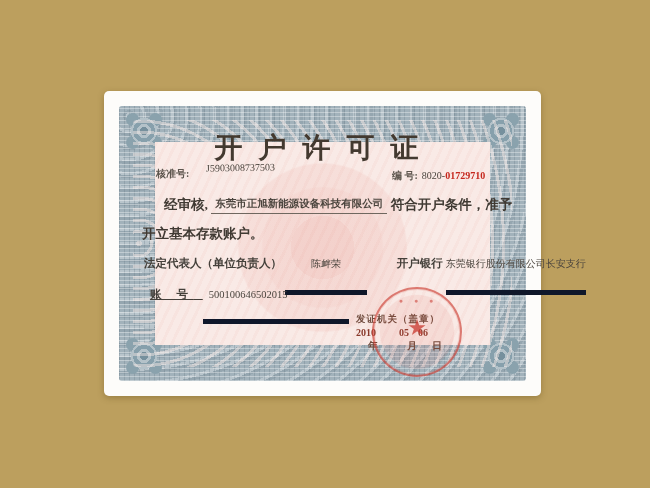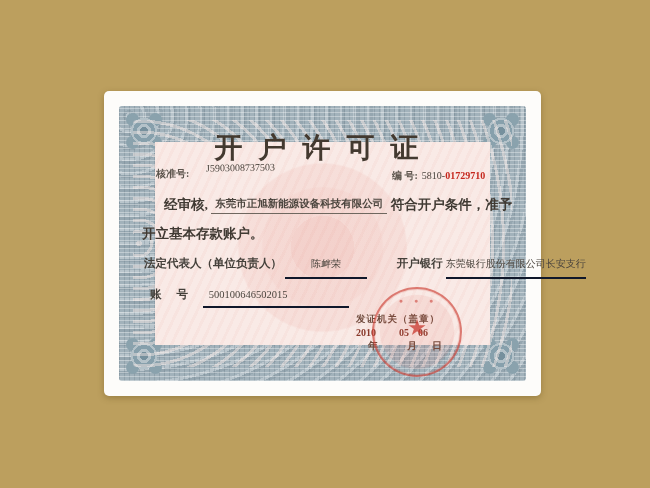--- a/index.html
+++ b/index.html
@@ -66,27 +66,27 @@
   .body1{left:60px;top:105px;font-size:13.5px;font-weight:600;color:#403a33;}
   .company{
     font-size:10.5px;font-weight:700;color:#4a443d;
     display:inline-block;min-width:152px;text-align:center;
     border-bottom:1px solid #6f675f;padding:0 4px 2px;
     vertical-align:bottom;
   }
   .body2{left:38px;top:134px;font-size:13.5px;font-weight:700;color:#403a33;}
   .row-rep{left:40px;top:165px;font-size:11.5px;font-weight:600;color:#44403a;}
   .fill{
-    display:inline-block;text-align:center;border-bottom:2px solid #0f172a;
-    font-weight:400;font-size:10px;color:#4a443d;padding-bottom:6px;
+    display:inline-block;text-align:center;border-bottom:5px solid #0f172a;
+    font-weight:400;font-size:10px;color:#4a443d;padding-bottom:19px;
   }
   .fill.rep{min-width:82px;}
   .bank-label{margin-left:27px;}
   .fill.bank{min-width:126px;font-size:10px;}
-  .row-acct{left:46px;top:196px;font-size:11.5px;font-weight:600;color:#44403a;letter-spacing:6px;}
+  .row-acct{left:46px;top:196px;font-size:11.5px;font-weight:600;color:#44403a;letter-spacing:6px;text-decoration:underline;}
   .fill.acct{min-width:140px;letter-spacing:0;font-size:10.5px;text-align:left;padding-left:6px;}
   
   .issuer{left:252px;top:222px;width:130px;text-align:left;font-weight:600;}
   .issuer .line{font-size:9.5px;color:#6e4a3c;letter-spacing:1px;}
   .issuer .date{font-size:10px;color:#8a3a2c;margin-top:1px;}
   .issuer .date span{display:inline-block;}
   .d-y{width:34px;} .d-m{width:28px;text-align:center;} .d-d{text-align:center;}
   .units{font-size:10px;color:#6e4a3c;margin-top:1px;}
   .units span{display:inline-block;}
   .u-y{margin-left:12px;width:30px;} .u-m{width:28px;text-align:center;} .u-d{margin-left:6px;}
@@ -119,21 +119,21 @@
     <div class="inner"></div>
   </div>
 
   <div class="abs title">开户许可证</div>
 
   <div class="abs row-approval lbl">核准号:</div>
   <div class="abs approval-val val">J5903008737503</div>
 
   <div class="abs row-serial">
     <span class="lbl">编 号:</span>
-    <span class="val">5810-</span><span class="val serial-red">01729710</span>
+    <span class="val">8020-</span><span class="val serial-red">01729710</span>
   </div>
 
   <div class="abs body1">
     <span>经审核,</span>
     <span class="company">东莞市正旭新能源设备科技有限公司</span>
     <span>符合开户条件，准予</span>
   </div>
   <div class="abs body2">开立基本存款账户。</div>
 
   <div class="abs row-rep">

